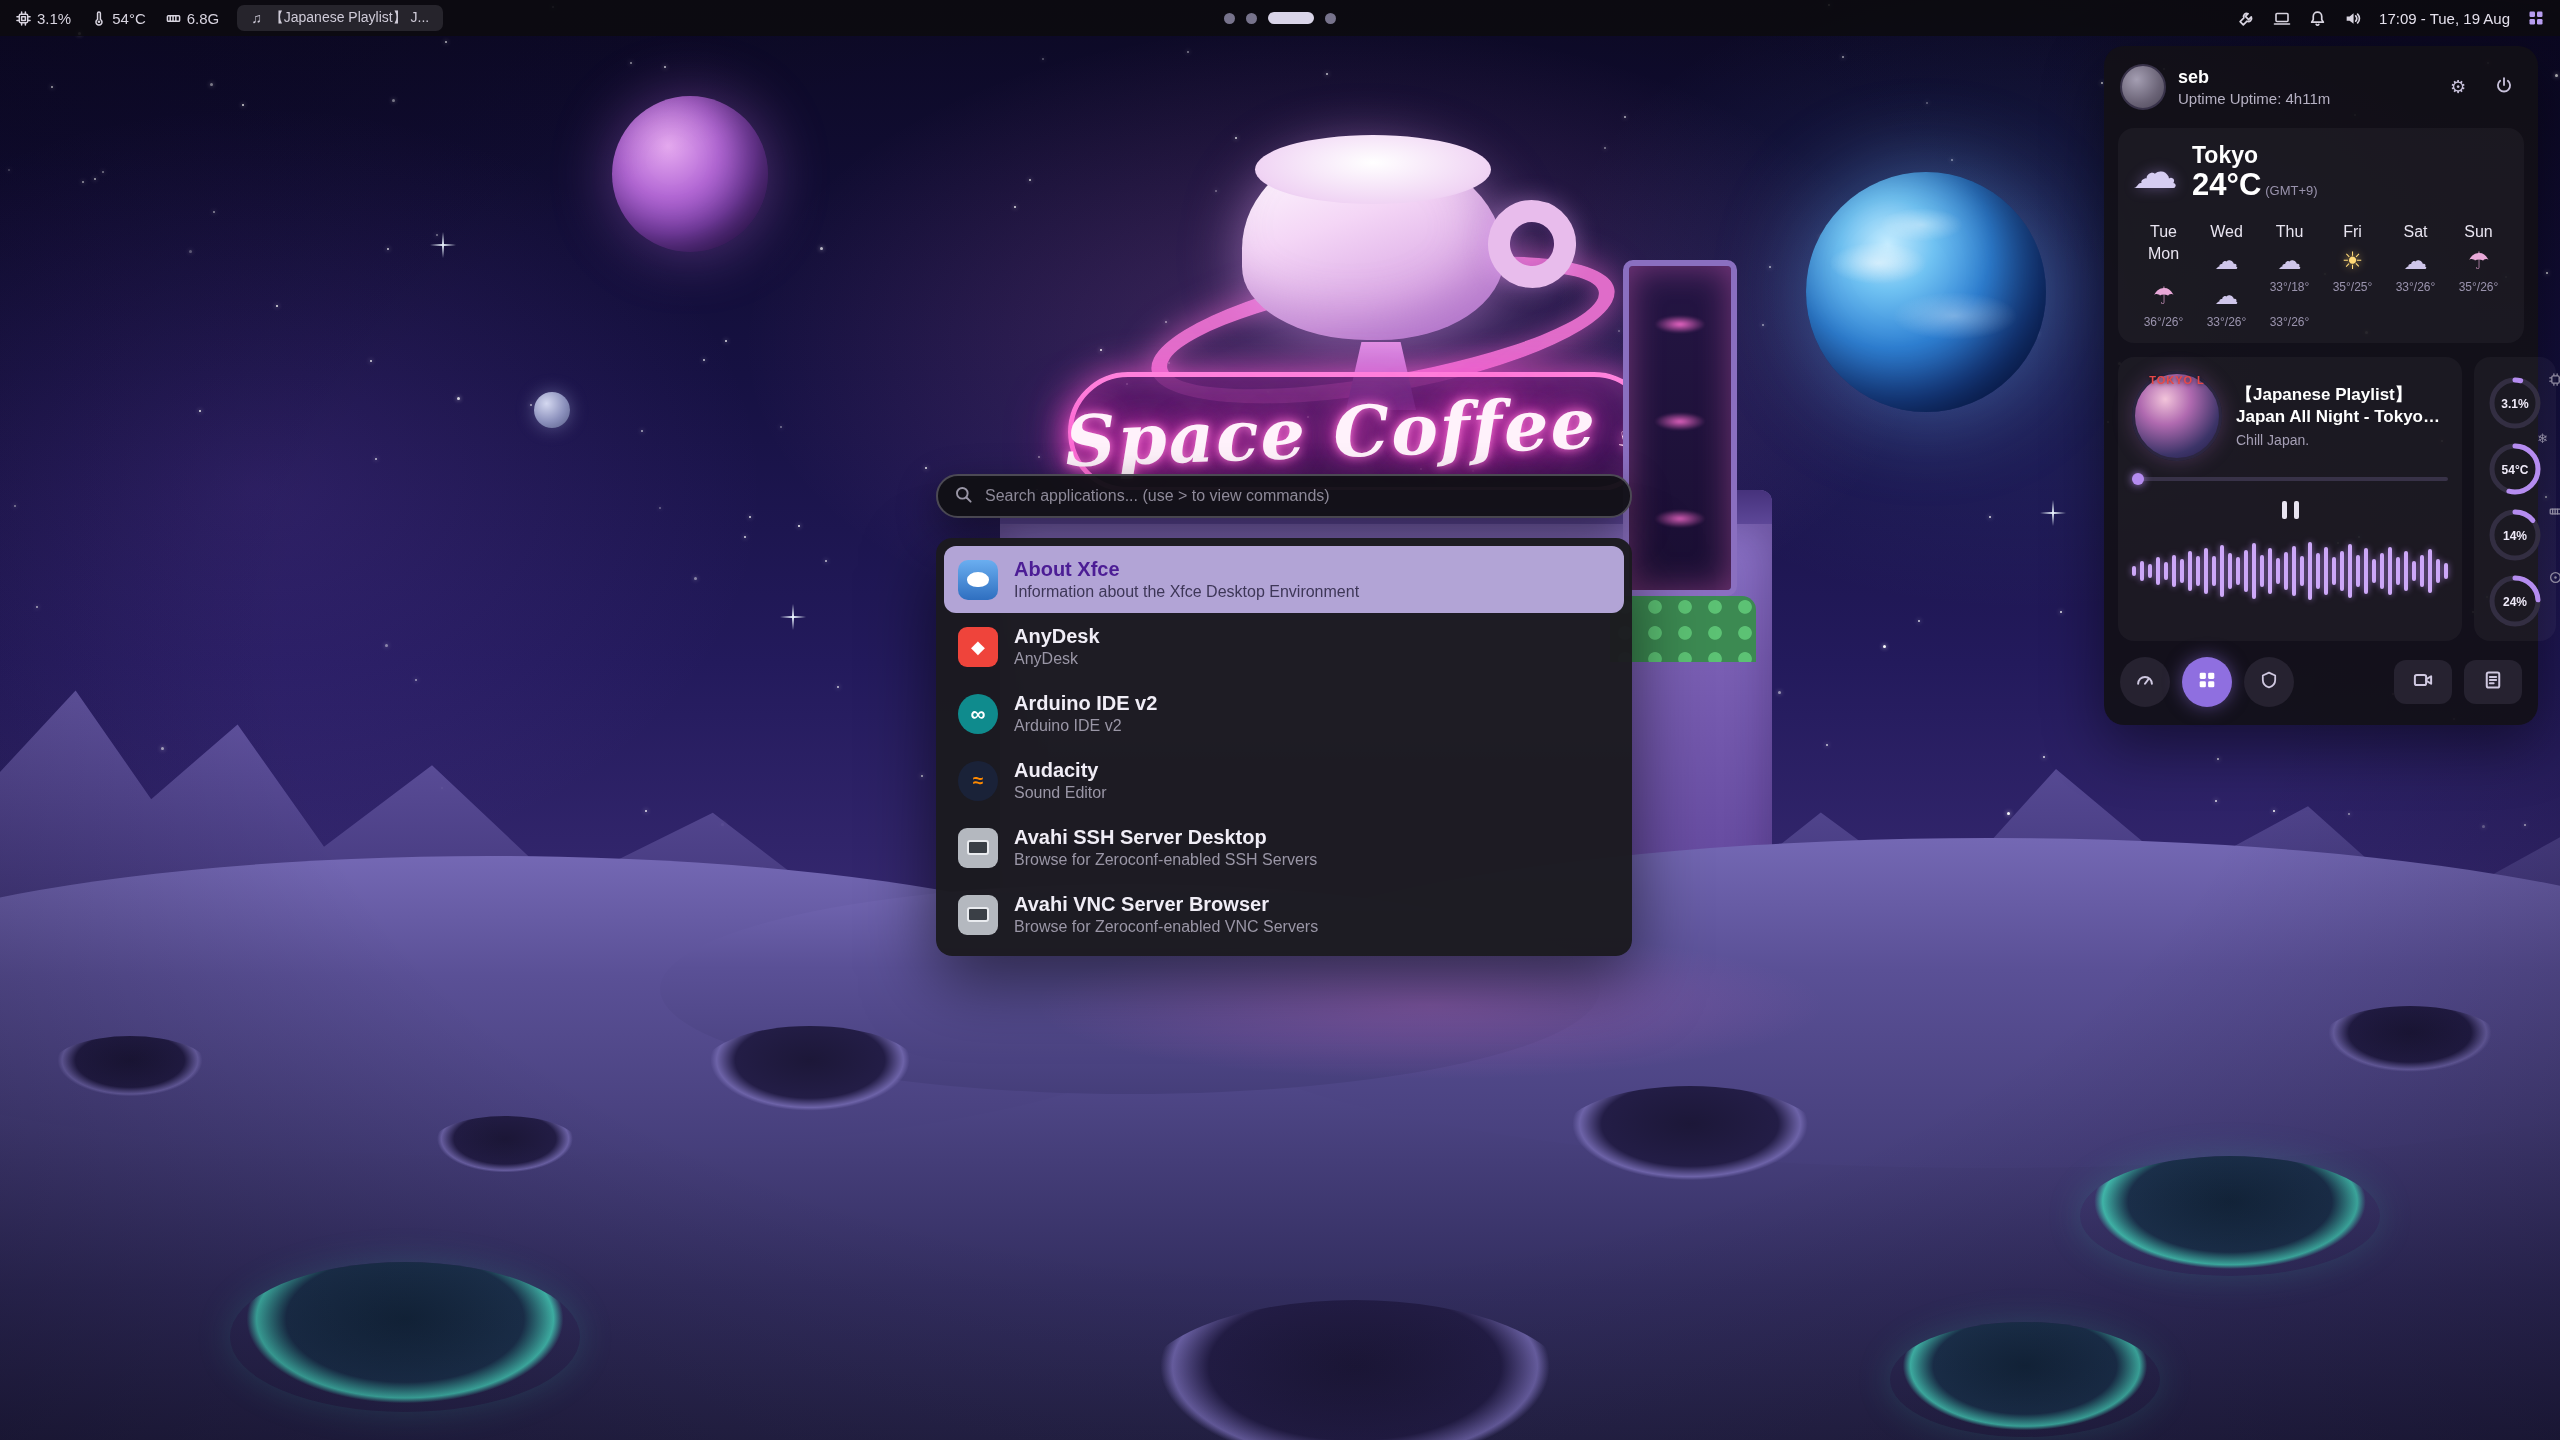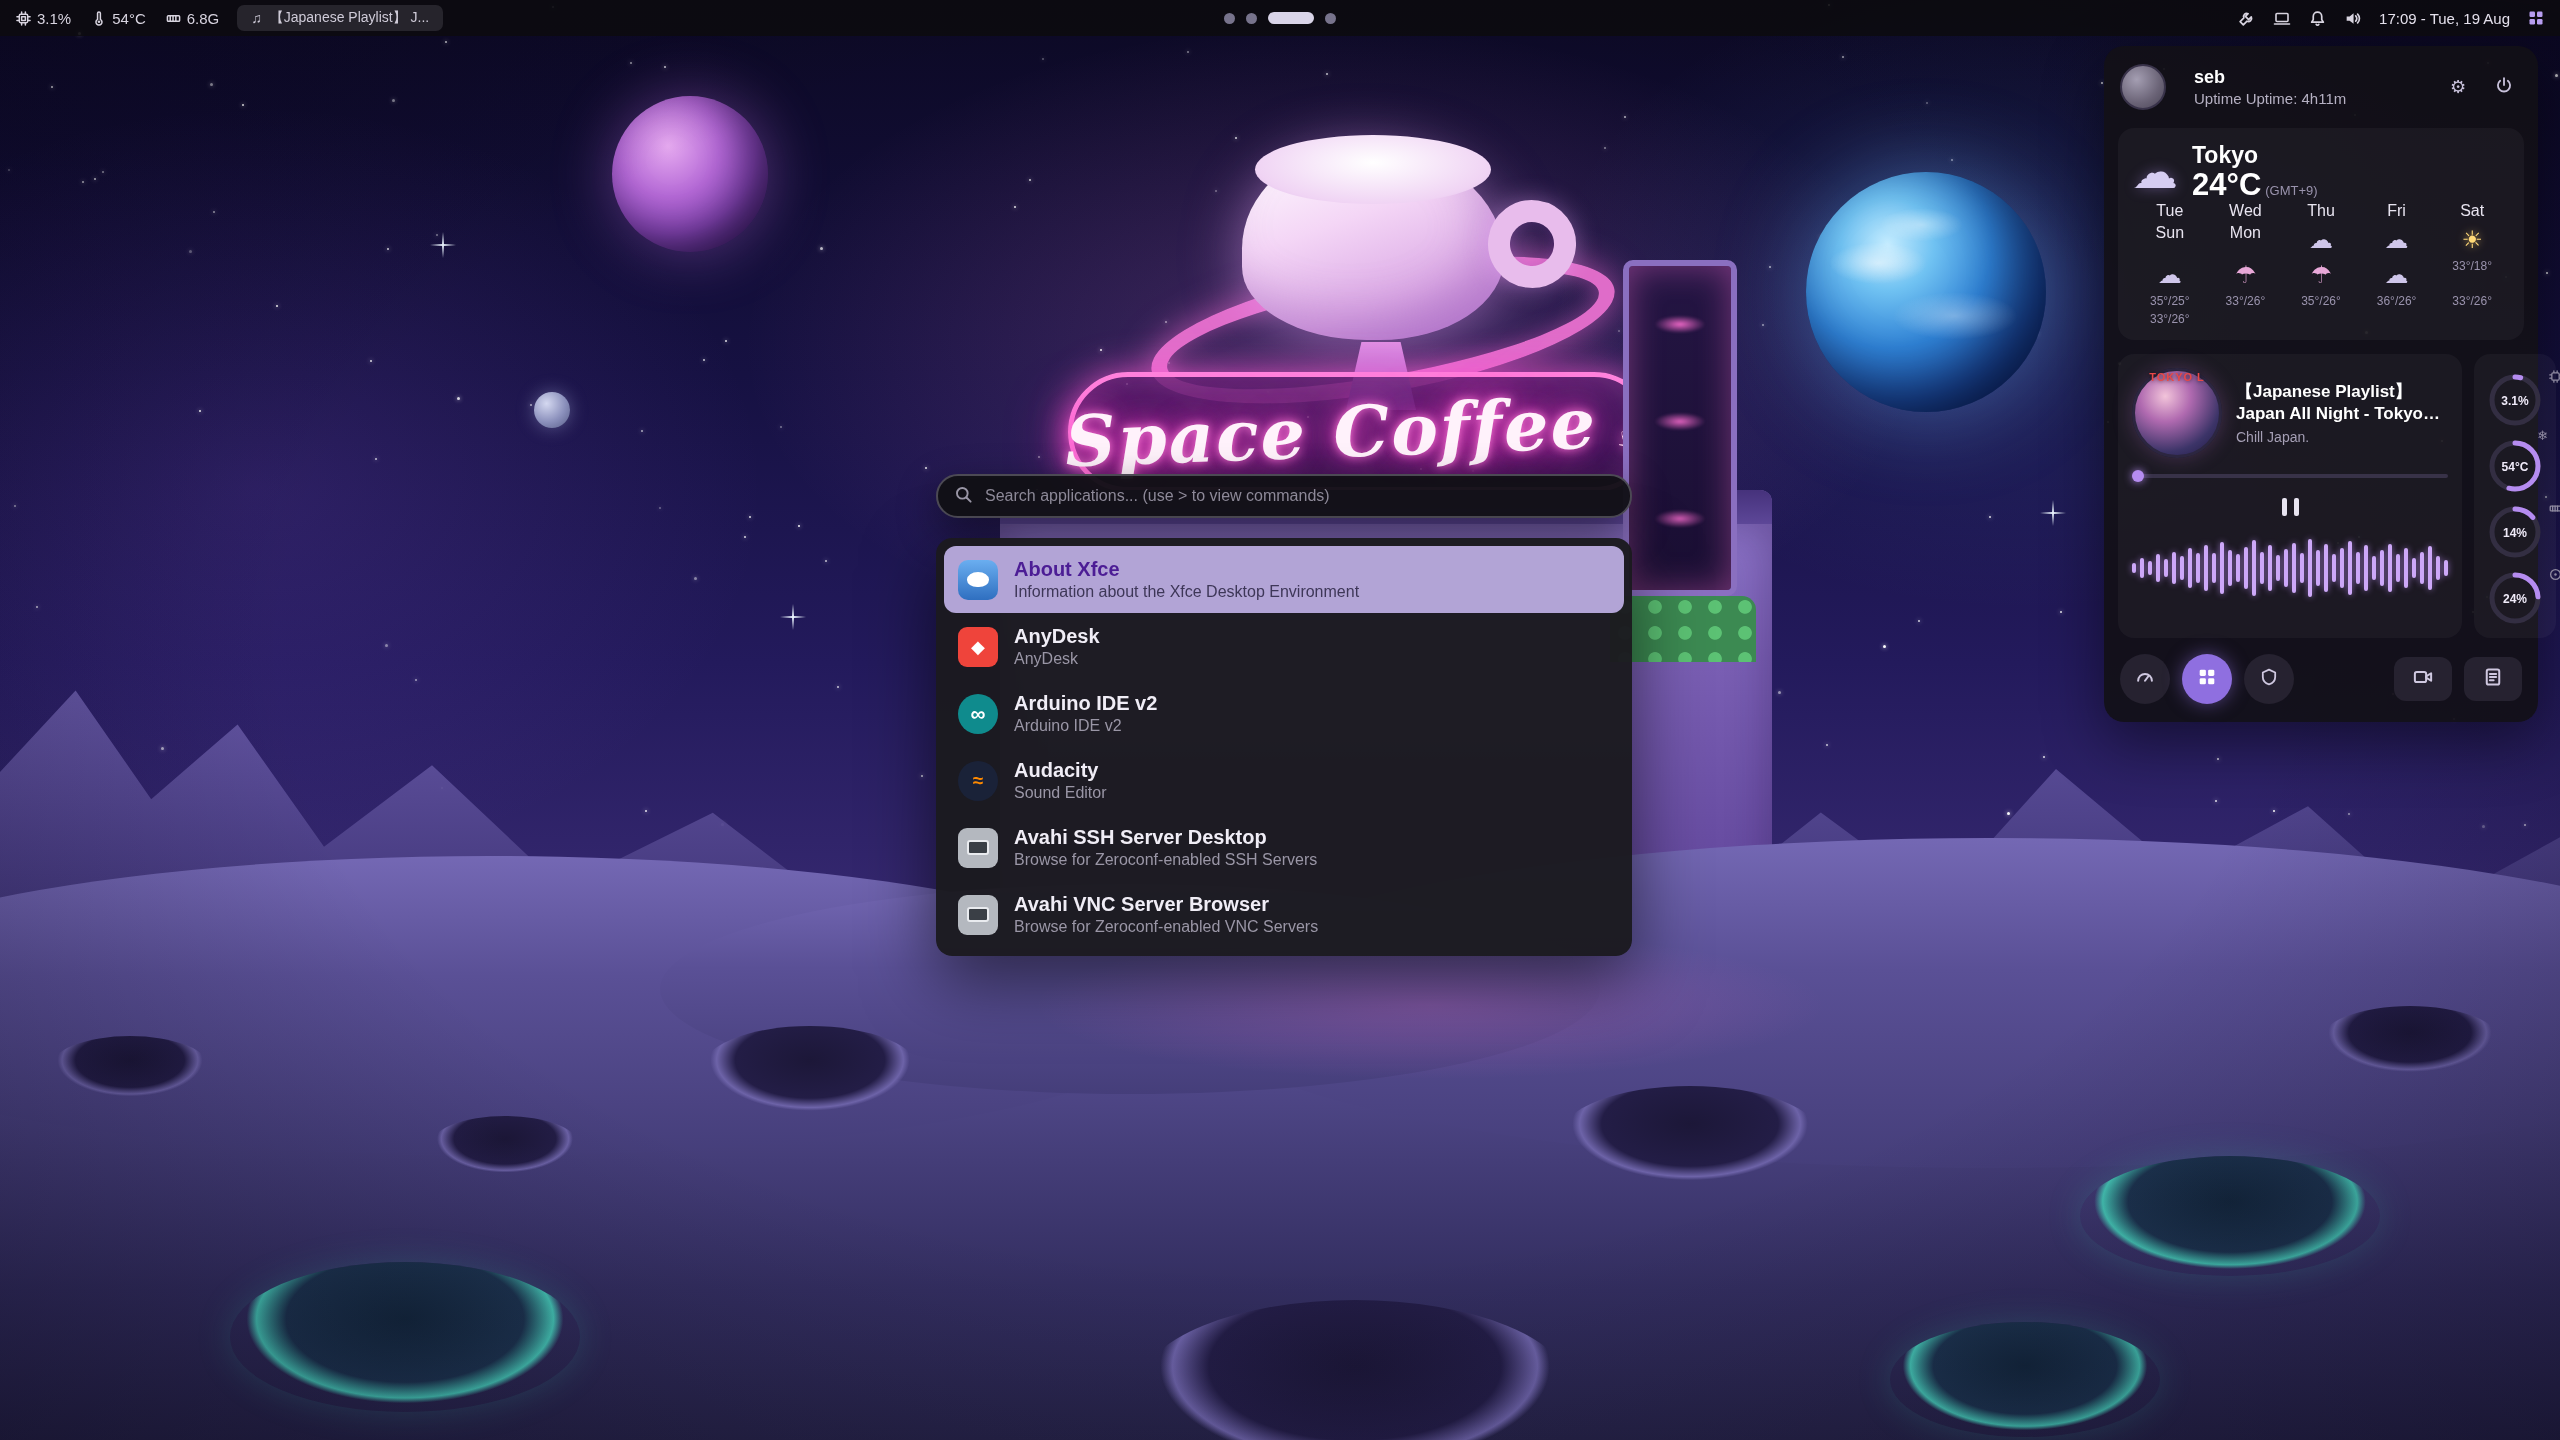--- a/index.html
+++ b/index.html
@@ -158,37 +158,37 @@
   .icon-arduino { background:#0f8b8d; border-radius:50%; font-size:21px; }
   .icon-audacity { background:#1a2238; border-radius:50%; font-size:19px; color:#ff8a00; }
   .icon-avahi { background:#b4b8bf; border-radius:9px; }
   .icon-avahi i { width:22px; height:15px; background:#3a3f46; border:2px solid #e9ebef; border-radius:3px; display:block; }
 
   
   .sidebar { position:absolute; left:2104px; top:46px; width:434px; z-index:15;
     background:rgba(18,16,23,.93); border-radius:20px; padding:14px;
     display:flex; flex-direction:column; gap:14px; color:#e8e4f0;
     box-shadow:0 20px 60px rgba(0,0,0,.45); }
-  .user-card { display:flex; align-items:center; gap:28px; padding:4px 2px; }
+  .user-card { display:flex; align-items:center; gap:12px; padding:4px 2px; }
   .avatar { width:46px; height:46px; border-radius:50%; flex:none;
     background:radial-gradient(circle at 35% 32%, #a49eb2 0%, #6a6376 60%, #4a4556 100%);
     border:2px solid #39334a; }
   .user-name { font-size:18px; font-weight:700; color:#fff; }
   .user-uptime { font-size:15px; color:#b5b0c2; margin-top:2px; }
   .user-actions { margin-left:auto; display:flex; align-items:center; gap:10px; }
   .round-btn { width:36px; height:36px; border-radius:50%; display:flex; align-items:center;
     justify-content:center; background:transparent; color:#c9c2dc; font-size:18px; }
 
   .card { background:rgba(255,255,255,.04); border-radius:16px; padding:14px; }
   .weather-head { display:flex; align-items:center; gap:14px; }
   .weather-big-icon { font-size:46px; color:#d6cdf2; line-height:1; text-shadow:0 0 14px rgba(180,150,240,.4); }
   .weather-city { font-size:23px; font-weight:700; color:#fff; }
   .weather-temp { font-size:31px; font-weight:700; color:#fff; line-height:1.05; }
   .weather-tz { font-size:13px; font-weight:400; color:#9a93ad; margin-left:4px; }
-  .forecast { display:grid; grid-template-columns:repeat(5,1fr); margin-top:0; text-align:center; row-gap:4px; }
+  .forecast { display:grid; grid-template-columns:repeat(6,1fr); margin-top:21px; text-align:center; row-gap:4px; }
   .fc-day { font-size:16px; color:#e8e4f0; }
   .wicon { font-size:24px; line-height:1.3; }
   .wicon.cloud::before { content:"☁"; color:#cfc6ea; }
   .wicon.sun::before   { content:"☀"; color:#ffd978; text-shadow:0 0 8px rgba(255,210,110,.7); }
   .wicon.rain::before  { content:"☂"; color:#e8a8d8; }
   .fc-temps { font-size:12px; color:#9a93ad; }
 
   .media-row { display:flex; gap:12px; align-items:stretch; }
   .media-card { flex:1; display:flex; flex-direction:column; }
   .media-head { display:flex; gap:14px; align-items:center; }

